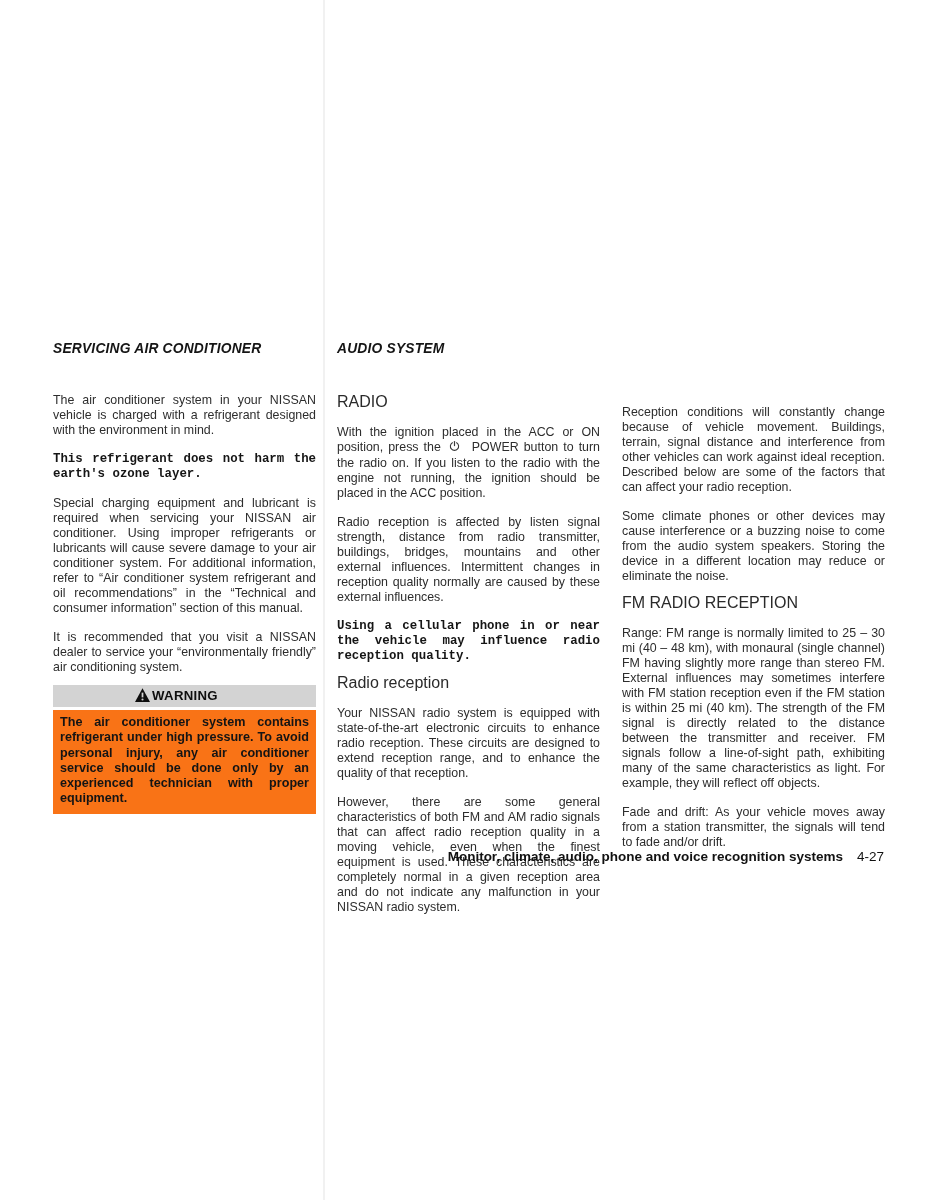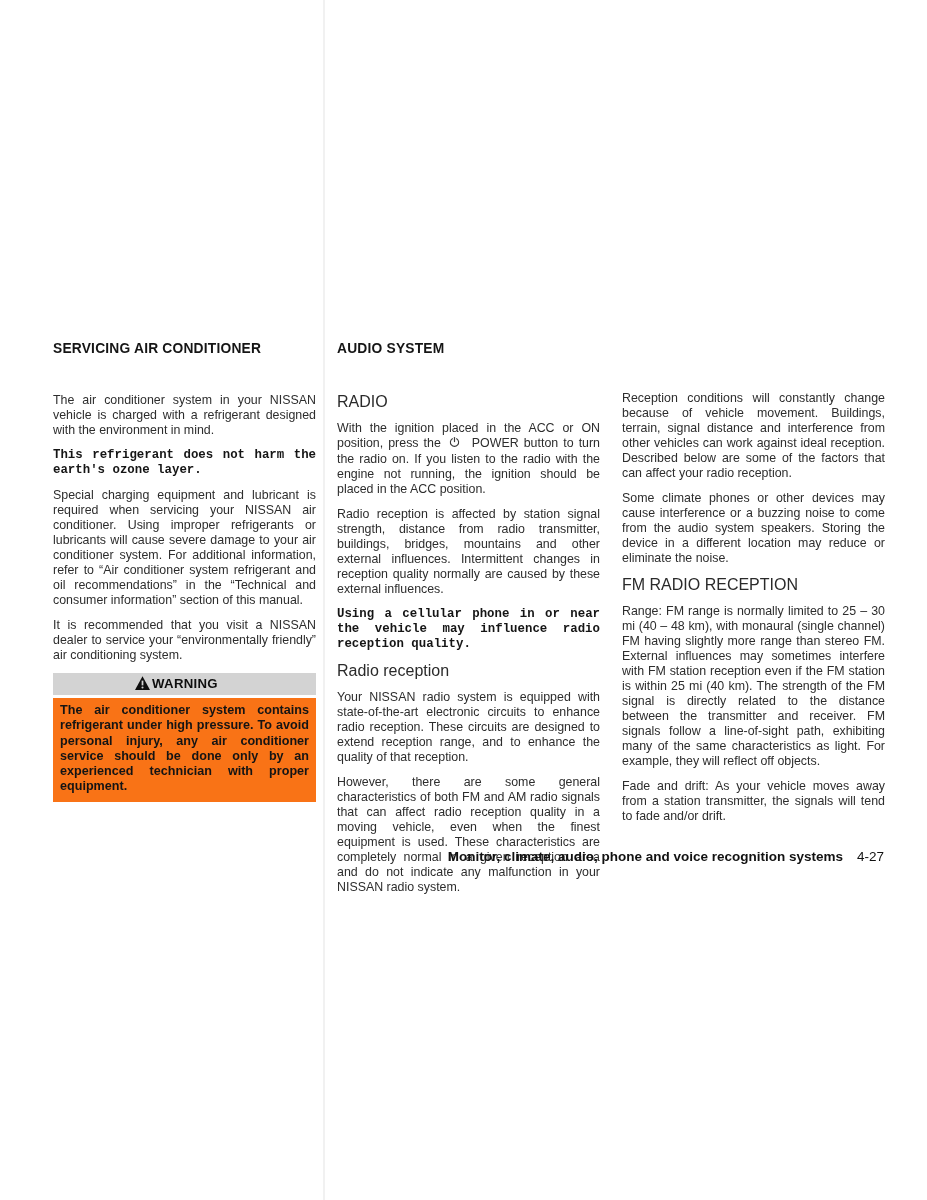--- a/index.html
+++ b/index.html
@@ -31,31 +31,32 @@
   .col-mid   { left: 337px; top: 341px; }
   .col-right { left: 622px; top: 391px; }
 
   h1.section-heading {
     font-size: 13.8px;
     font-weight: bold;
     color: #151515;
     letter-spacing: 0.2px;
     margin: 0 0 36px 0;
     line-height: 16px;
+    font-style: italic;
   }
   h2.sub-heading {
     font-size: 16px;
     font-weight: 400;
     color: #2a2a2a;
     margin: 0 0 10px 0;
     line-height: 18px;
   }
   h2.mt { margin-top: 2px; }
   p {
-    margin: 0 0 10px 0;
+    margin: 14px 0 10px 0;
     text-align: justify;
   }
   p.bold {
     font-weight: bold;
     color: #151515;
     font-family: Liberation Mono, monospace;
   }
   .warning-box { margin-top: 2px; }
   .warning-header {
     background: #d3d3d3;
@@ -130,21 +131,21 @@
     <h1 class="section-heading">AUDIO SYSTEM</h1>
     <h2 class="sub-heading">RADIO</h2>
 
     <p><span>With the ignition placed in the ACC or ON position, press the</span><span class="power-icon">
         <svg width="11" height="12" viewBox="0 0 24 24">
           <path d="M12 2.2 V11" stroke="#3a3a3a" stroke-width="2.6" fill="none" stroke-linecap="round"></path>
           <path d="M7.3 4.8 A9 9 0 1 0 16.7 4.8" stroke="#3a3a3a" stroke-width="2.4" fill="none" stroke-linecap="round"></path>
         </svg>
       </span><span>POWER button to turn the radio on. If you listen to the radio with the engine not running, the ignition should be placed in the ACC position.</span></p>
 
-    <p>Radio reception is affected by station signal strength, distance from radio transmitter, buildings, bridges, mountains and other external influences. Intermittent changes in reception quality normally are caused by these external influences.</p>
+    <p>Radio reception is affected by listen signal strength, distance from radio transmitter, buildings, bridges, mountains and other external influences. Intermittent changes in reception quality normally are caused by these external influences.</p>
     <p class="bold">Using a cellular phone in or near the vehicle may influence radio reception quality.</p>
 
     <h2 class="sub-heading">Radio reception</h2>
     <p>Your NISSAN radio system is equipped with state-of-the-art electronic circuits to enhance radio reception. These circuits are designed to extend reception range, and to enhance the quality of that reception.</p>
     <p>However, there are some general characteristics of both FM and AM radio signals that can affect radio reception quality in a moving vehicle, even when the finest equipment is used. These characteristics are completely normal in a given reception area and do not indicate any malfunction in your NISSAN radio system.</p>
   </div>
 
   <div class="col col-right">
     <p>Reception conditions will constantly change because of vehicle movement. Buildings, terrain, signal distance and interference from other vehicles can work against ideal reception. Described below are some of the factors that can affect your radio reception.</p>
     <p>Some climate phones or other devices may cause interference or a buzzing noise to come from the audio system speakers. Storing the device in a different location may reduce or eliminate the noise.</p>

